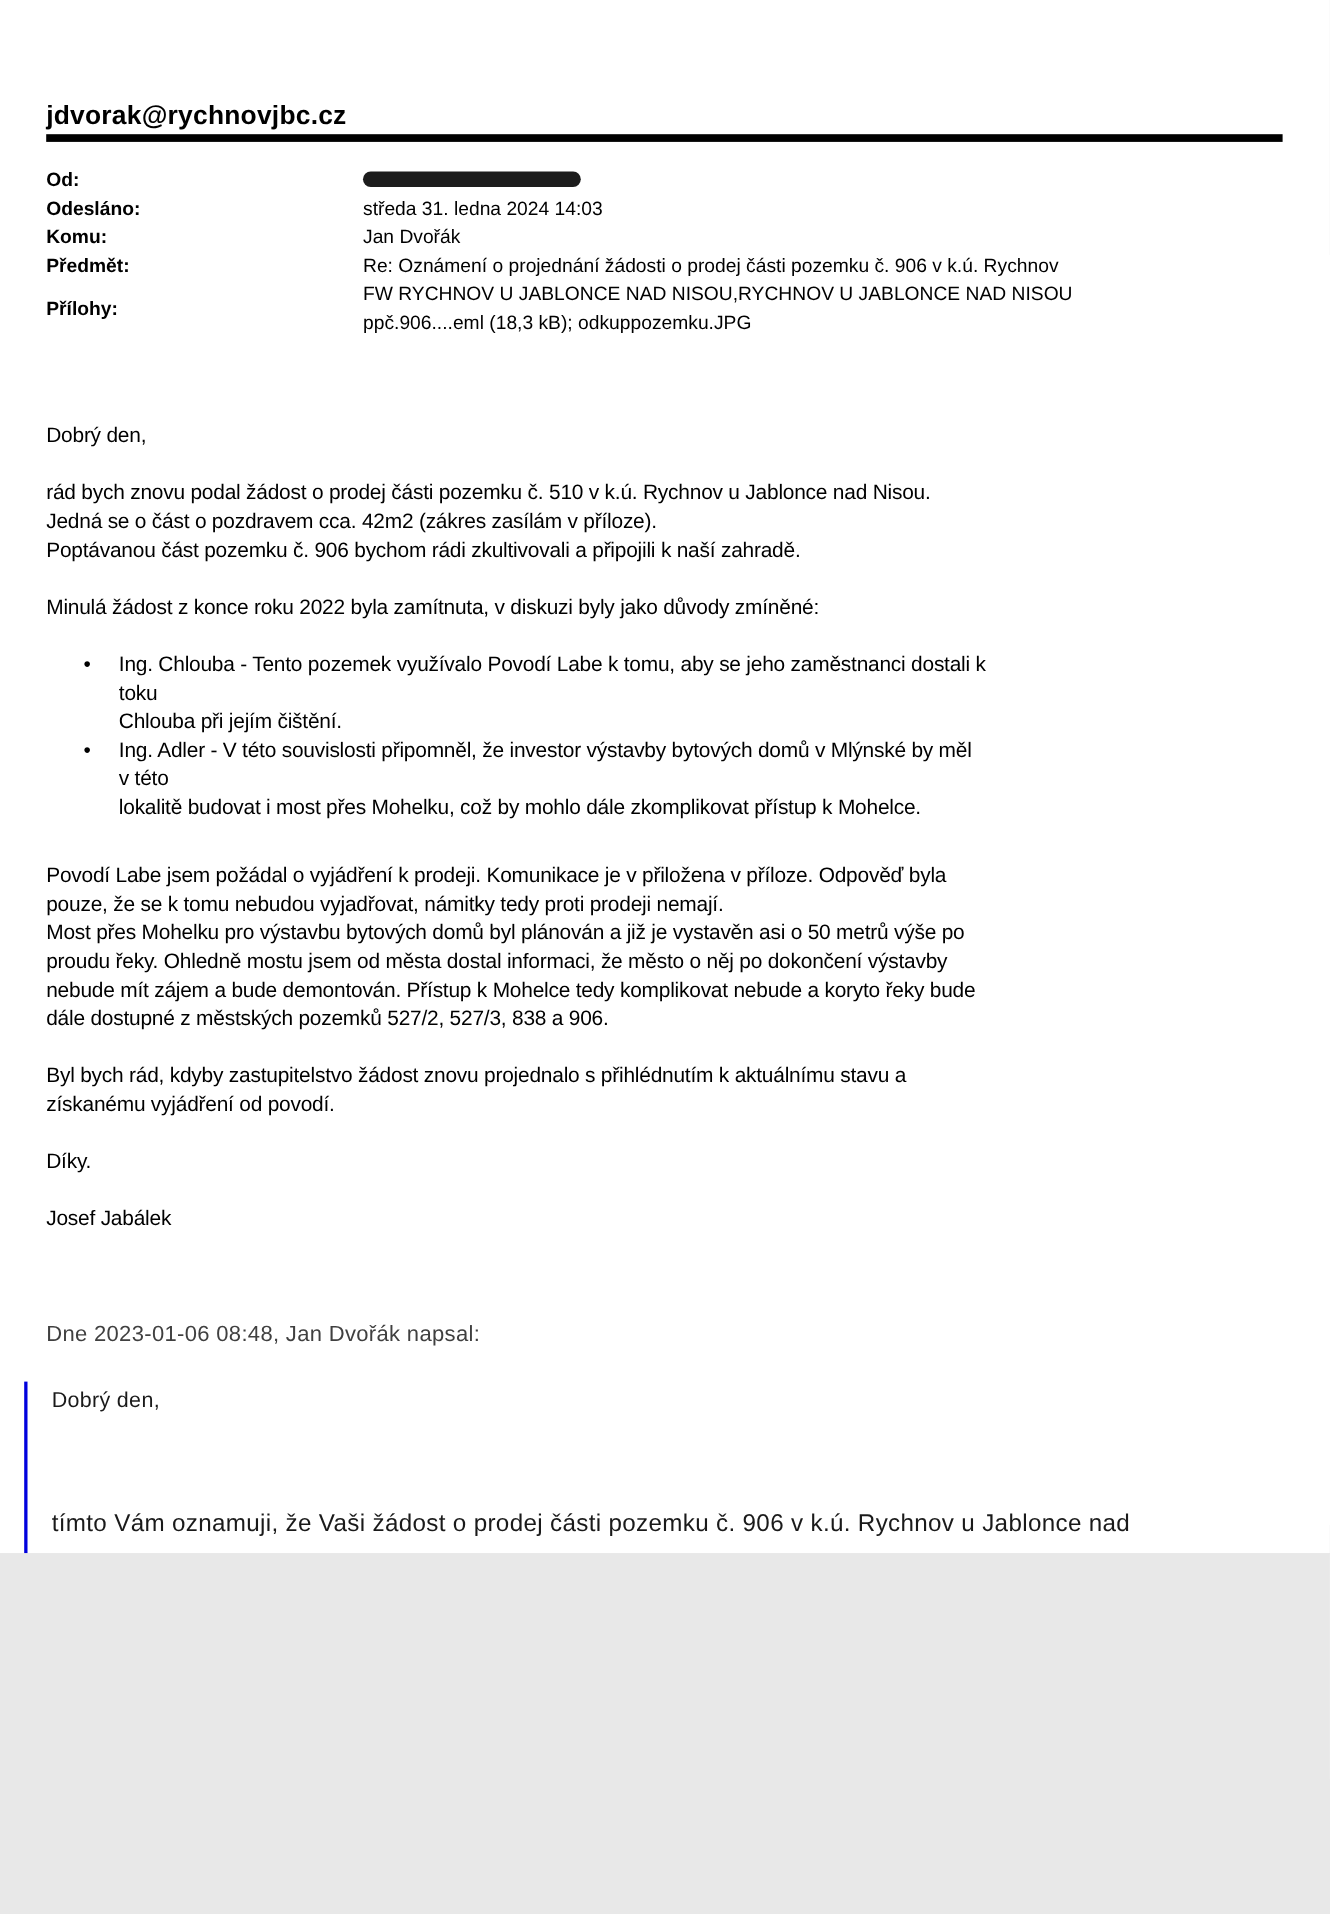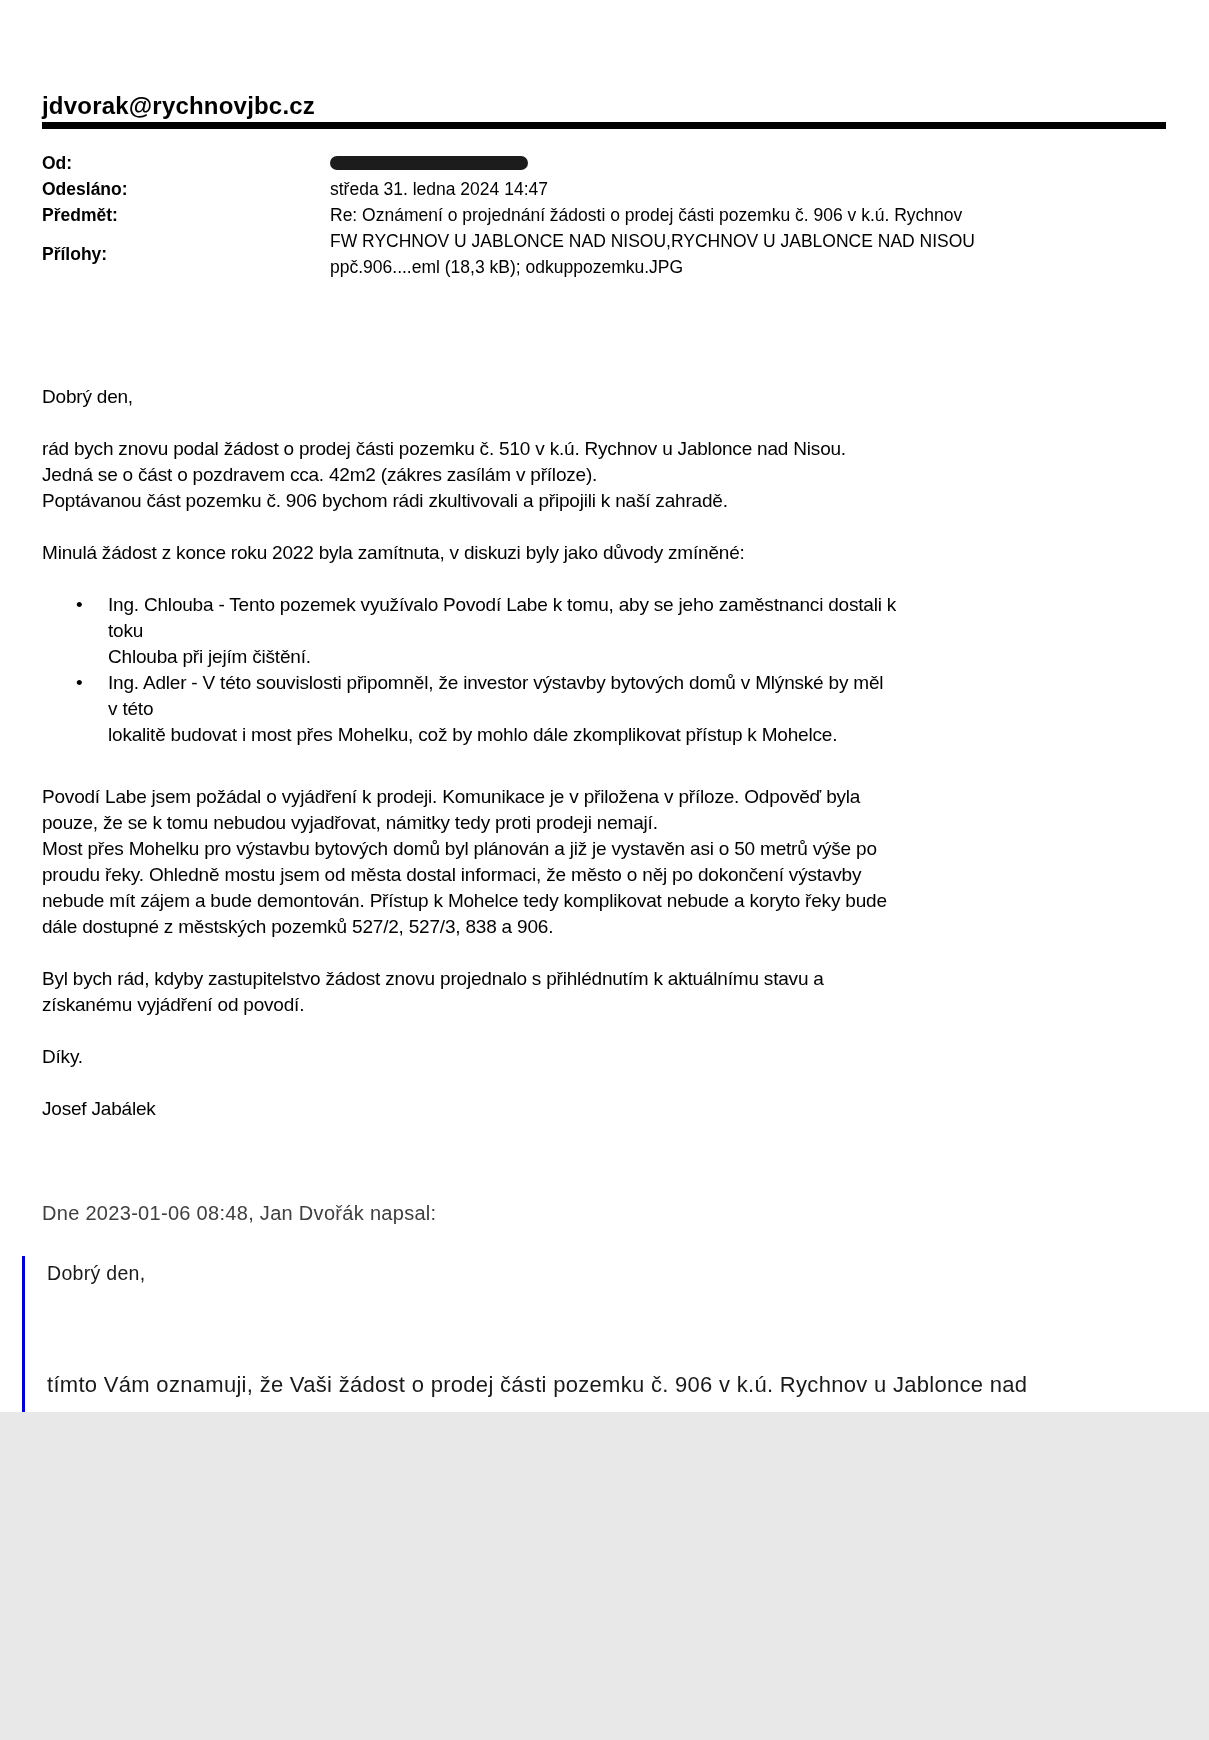--- a/index.html
+++ b/index.html
@@ -78,21 +78,25 @@
   <div class="acct-title">jdvorak@rychnovjbc.cz</div>
   <div class="header-rule"></div>
 
   <div class="fields">
     <div class="frow">
       <div class="flabel">Od:</div>
       <div class="fvalue"><span class="redaction-bar"></span></div>
     </div>
     <div class="frow">
       <div class="flabel">Odesláno:</div>
-      <div class="fvalue">středa 31. ledna 2024 14:47</div>
+      <div class="fvalue">středa 31. ledna 2024 14:03</div>
+    </div>
+    <div class="frow">
+      <div class="flabel">Komu:</div>
+      <div class="fvalue">Jan Dvořák</div>
     </div>
     <div class="frow">
       <div class="flabel">Předmět:</div>
       <div class="fvalue">Re: Oznámení o projednání žádosti o prodej části pozemku č. 906 v k.ú. Rychnov</div>
     </div>
     <div class="frow">
       <div class="flabel">Přílohy:</div>
       <div class="fvalue">
         <div>FW RYCHNOV U JABLONCE NAD NISOU,RYCHNOV U JABLONCE NAD NISOU</div>
         <div>ppč.906....eml (18,3 kB); odkuppozemku.JPG</div>

